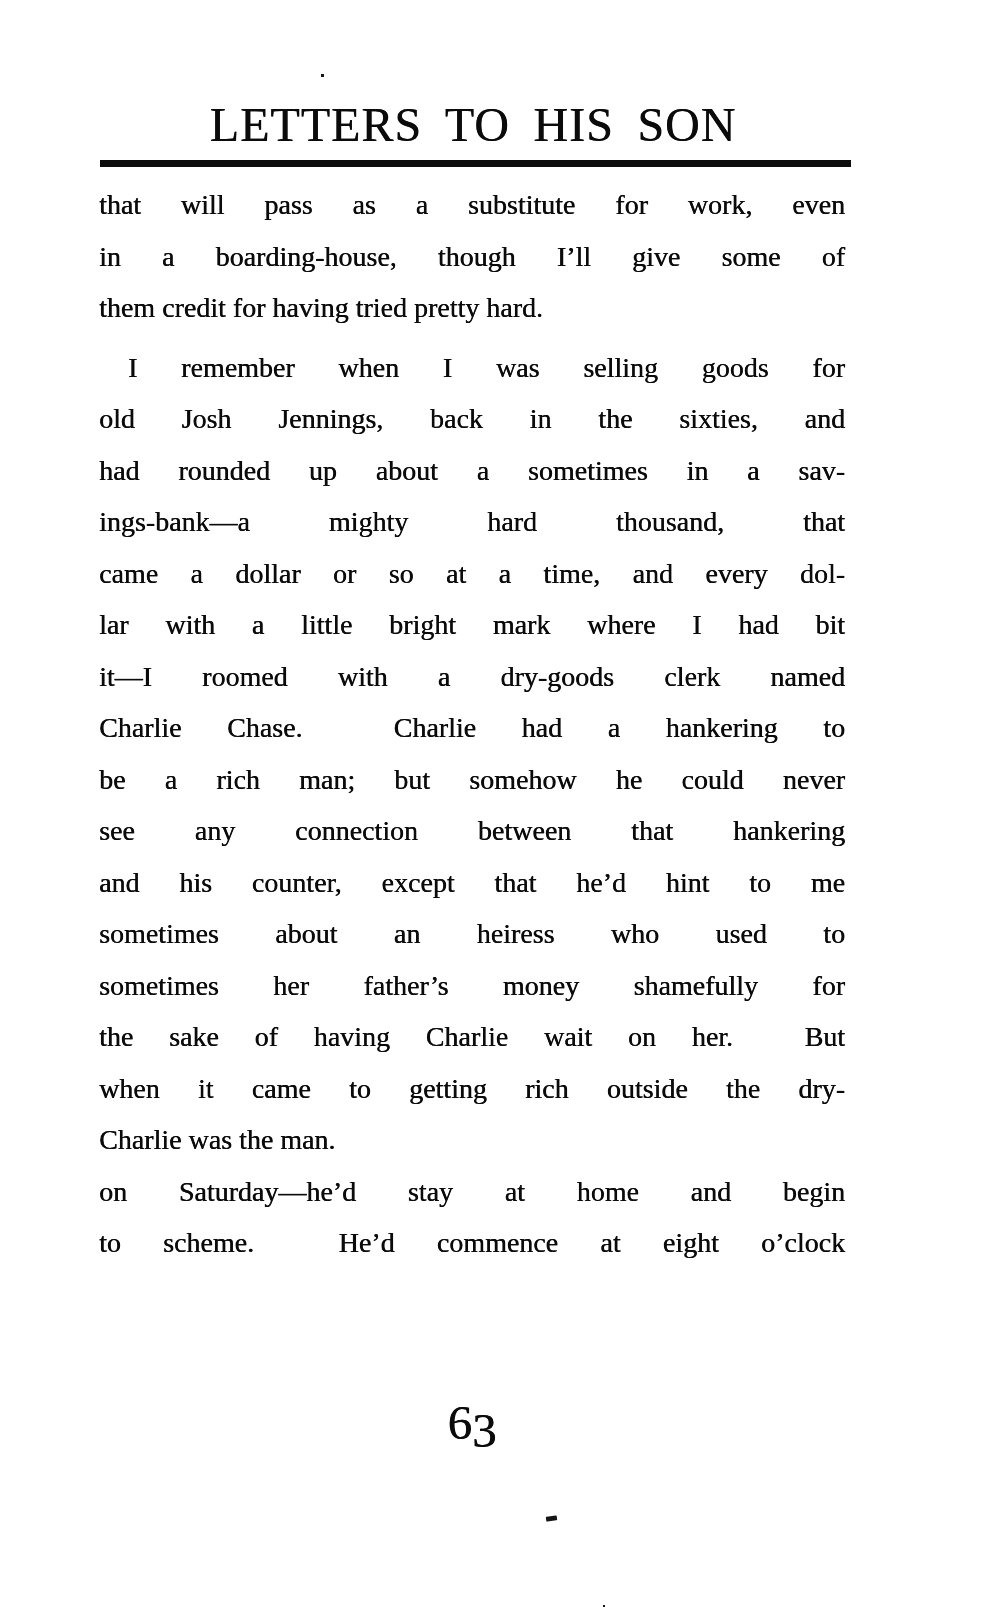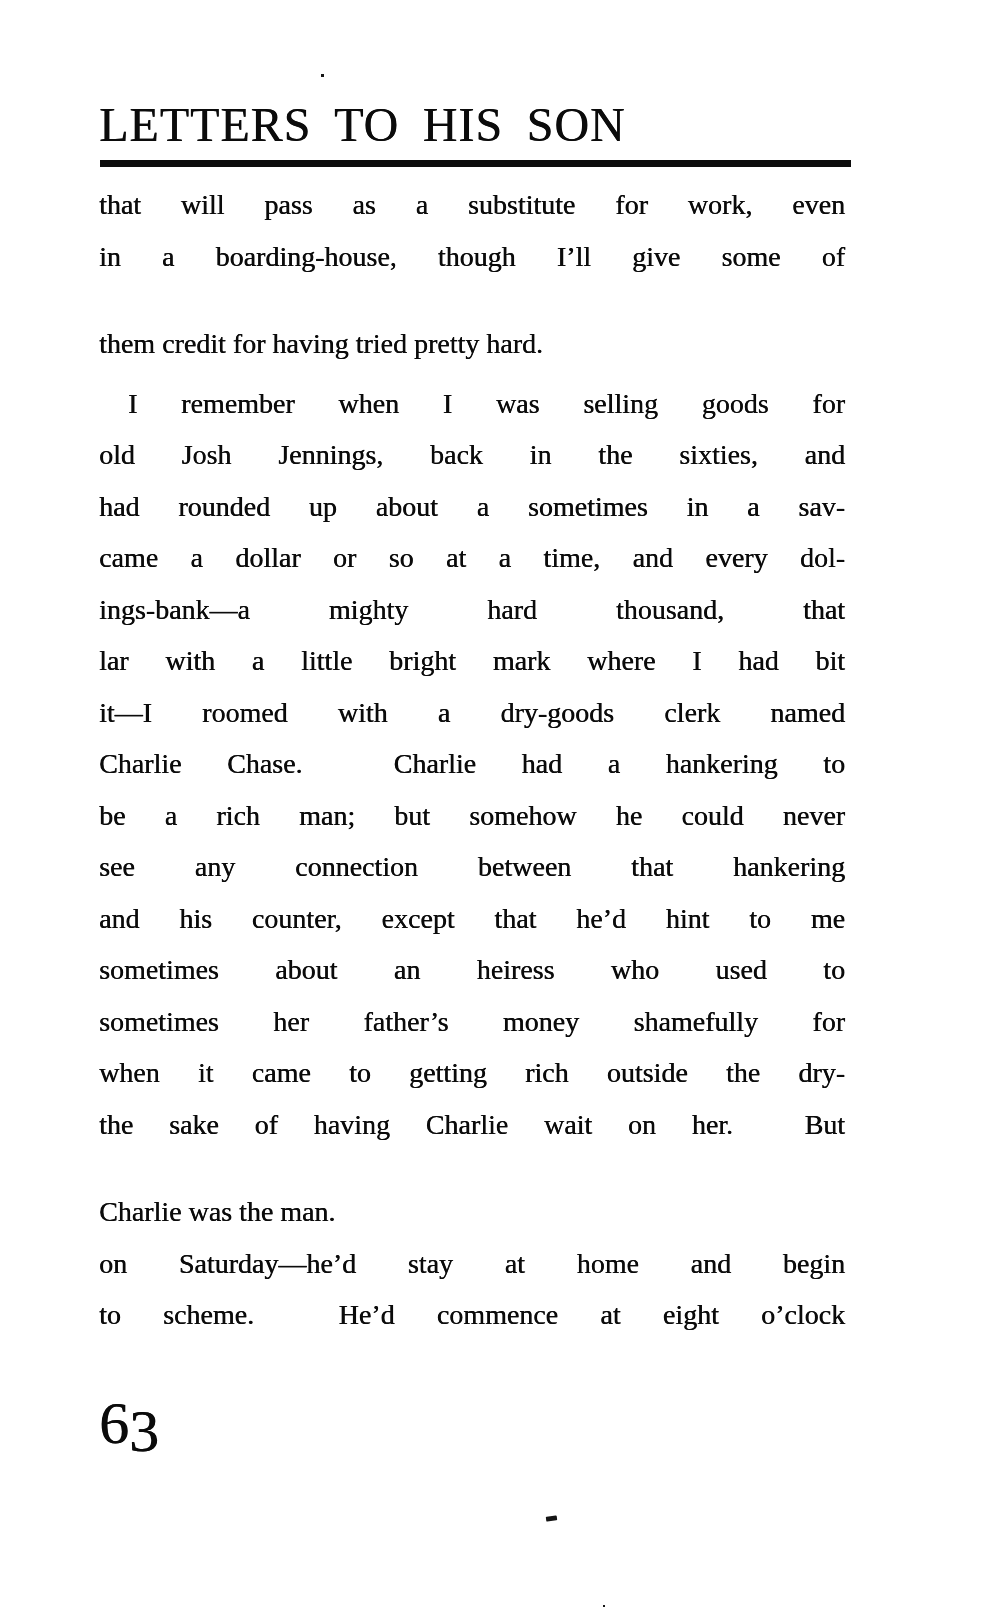--- a/index.html
+++ b/index.html
@@ -12,20 +12,21 @@
     position: relative;
     width: 1000px; height: 1620px;
     background: #ffffff;
     color: #0b0b0b;
     font-family: "Liberation Serif", serif;
   }
   
   .title {
     position: absolute;
     left: 99px; top: 101px; width: 748px;
+    text-align: center;
     font-size: 48px;
     line-height: 48px;
     font-weight: 400;
     letter-spacing: 1px;
     word-spacing: 0.22em;
     text-shadow: 0.4px 0 0 currentColor;
     white-space: nowrap;
   }
   .rule {
     position: absolute;
@@ -42,26 +43,27 @@
     text-shadow: 0.4px 0 0 currentColor;
   }
   .line {
     text-align: justify;
     text-align-last: justify;
     white-space: pre-wrap;
     height: 51.5px;
     overflow: visible;
   }
   .line.indent { text-indent: 29px; margin-top: 8px; }
-  .line.parend { text-align-last: left; margin-top: 36px; }
+  .line.parend { text-align-last: left; }
   
   .pagenum {
     position: absolute;
     left: 99px; top: 1399px; width: 746px;
-    font-size: 60px;
+    text-align: center;
+    font-size: 49px;
     line-height: 48px;
     text-shadow: 0.4px 0 0 currentColor;
   }
   .pagenum .low { position: relative; top: 8px; }
   
   .speck { position: absolute; background: #151515; }
   .speck-top { left: 321px; top: 74px; width: 3px; height: 3px; }
   .speck-mid { left: 546px; top: 1516px; width: 11px; height: 5px; transform: rotate(-8deg); border-radius: 1px; }
   .speck-bot { left: 603px; top: 1605px; width: 2px; height: 2px; }
 </style>
@@ -76,32 +78,32 @@
 
   <div class="rule"></div>
 
   <div class="bodytext">
       <div class="line">that will pass as a substitute for work, even</div>
       <div class="line">in a boarding-house, though I’ll give some of</div>
       <div class="line parend">them credit for having tried pretty hard.</div>
       <div class="line indent">I remember when I was selling goods for</div>
       <div class="line">old Josh Jennings, back in the sixties, and</div>
       <div class="line">had rounded up about a sometimes in a sav-</div>
+      <div class="line">ings-bank—a mighty hard thousand, that</div>
       <div class="line">came a dollar or so at a time, and every dol-</div>
-      <div class="line">ings-bank—a mighty hard thousand, that</div>
       <div class="line">lar with a little bright mark where I had bit</div>
       <div class="line">it—I roomed with a dry-goods clerk named</div>
       <div class="line">Charlie Chase.  Charlie had a hankering to</div>
       <div class="line">be a rich man; but somehow he could never</div>
       <div class="line">see any connection between that hankering</div>
       <div class="line">and his counter, except that he’d hint to me</div>
       <div class="line">sometimes about an heiress who used to</div>
       <div class="line">sometimes her father’s money shamefully for</div>
+      <div class="line">the sake of having Charlie wait on her.  But</div>
       <div class="line">when it came to getting rich outside the dry-</div>
-      <div class="line">the sake of having Charlie wait on her.  But</div>
       <div class="line parend">Charlie was the man.</div>
       <div class="line">on Saturday—he’d stay at home and begin</div>
       <div class="line">to scheme.  He’d commence at eight o’clock</div>
     </div>
 
   <div class="pagenum"><span>6</span><span class="low">3</span></div>
 
   <span class="speck speck-mid"></span>
   <span class="speck speck-bot"></span>
 

